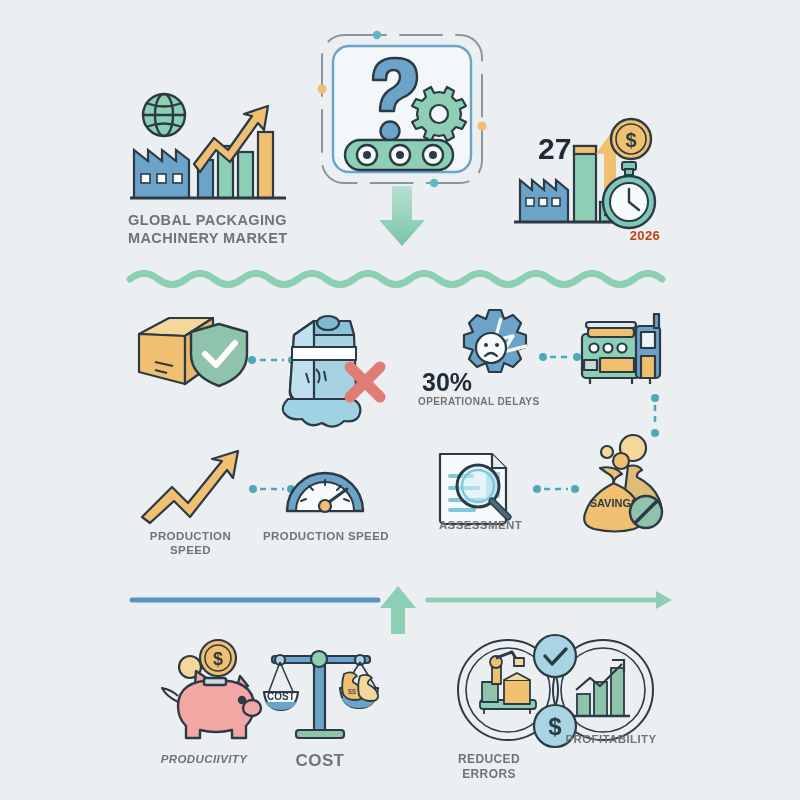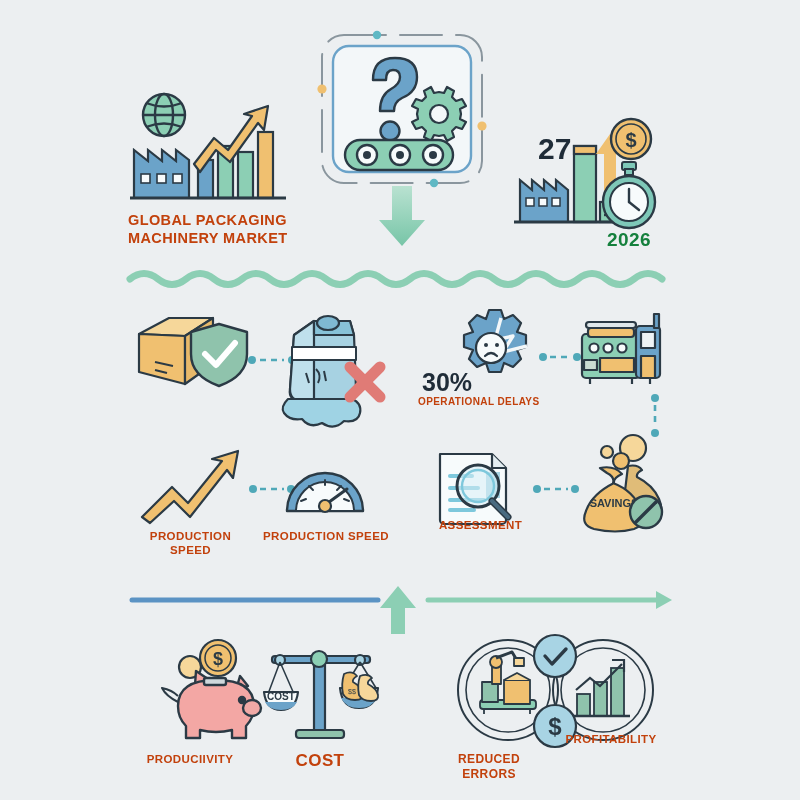--- a/index.html
+++ b/index.html
@@ -7,21 +7,21 @@
     width:800px;height:800px;
     background:#eceff1;
     font-family:"Liberation Sans", sans-serif;
     overflow:hidden;
     position:relative;
   }
   #stage{position:absolute;inset:0;width:800px;height:800px;}
   .node{position:absolute;}
   .lbl{
     position:absolute;
-    color:#c2410c;
+    color:#737373;
     font-weight:bold;
     letter-spacing:.4px;
     line-height:1.25;
     white-space:pre-line;
     text-align:center;
   }
   .big{font-size:30px;font-weight:bold;color:#1f2c38;}
   svg{display:block;overflow:visible;}
 </style>
 </head>
@@ -143,21 +143,21 @@
   <div class="node" style="left:598px;top:160px;">
     <svg width="62" height="72" viewBox="0 0 62 72">
       <rect x="24" y="2" width="14" height="8" rx="2" fill="#7ec8b8" stroke="#2b3a45" stroke-width="2"></rect>
       <rect x="27" y="9" width="8" height="6" fill="#7ec8b8" stroke="#2b3a45" stroke-width="2"></rect>
       <circle cx="31" cy="42" r="26" fill="#7ec8b8" stroke="#2b3a45" stroke-width="2.4"></circle>
       <circle cx="31" cy="42" r="19" fill="#f7fbfc" stroke="#2b3a45" stroke-width="2"></circle>
       <line x1="31" y1="42" x2="31" y2="29" stroke="#2b3a45" stroke-width="2.4" stroke-linecap="round"></line>
       <line x1="31" y1="42" x2="41" y2="50" stroke="#2b3a45" stroke-width="2.4" stroke-linecap="round"></line>
     </svg>
   </div>
-  <div class="lbl" style="left:602px;top:228px;width:54px;font-size:19px;color:#15803d;">2026</div>
+  <div class="lbl" style="left:618px;top:228px;width:54px;font-size:13px;color:#c2410c;">2026</div>
 
   <div class="node" style="left:128px;top:268px;">
     <svg width="545" height="22" viewBox="0 0 545 22">
       <path d="M2 11 q14 -11 28 0 t28 0 t28 0 t28 0 t28 0 t28 0 t28 0 t28 0 t28 0 t28 0 t28 0 t28 0 t28 0 t28 0 t28 0 t28 0 t28 0 t28 0 t28 0" fill="none" stroke="#8ccfb4" stroke-width="7" stroke-linecap="round"></path>
     </svg>
   </div>
 
   <div class="node" style="left:133px;top:310px;">
     <svg width="120" height="80" viewBox="0 0 120 80">
       <g stroke="#2b3a45" stroke-width="2.2" stroke-linejoin="round">
@@ -365,21 +365,21 @@
         <path d="M60 45 l-12 -8 l-1 14 Z" fill="#f3a7a4"></path>
         <path d="M100 52 l-8 -10 l-4 14 Z" fill="#f3a7a4"></path>
         <path d="M30 72 q0 -26 38 -26 q38 0 38 26 q0 12 -8 20 v12 h-14 v-8 q-8 2 -16 2 q-8 0 -16 -2 v8 h-14 v-12 q-8 -8 -8 -20 Z" fill="#f3a7a4"></path>
         <path d="M30 68 q-12 -6 -16 -14 q10 2 16 8" fill="none" stroke-width="2"></path>
         <ellipse cx="104" cy="74" rx="9" ry="8" fill="#f0a9a6"></ellipse>
         <circle cx="94" cy="66" r="3" fill="#2b3a45"></circle>
         <rect x="56" y="44" width="22" height="7" rx="2" fill="#cfd8dc"></rect>
       </g>
     </svg>
   </div>
-  <div class="lbl" style="left:130px;top:752px;width:120px;font-size:11.5px;">PRODUCIIVITY</div>
+  <div class="lbl" style="left:144px;top:752px;width:120px;font-size:11.5px;font-style:italic;">PRODUCIIVITY</div>
 
   <div class="node" style="left:262px;top:636px;">
     <svg width="118" height="110" viewBox="0 0 118 110">
       <g stroke="#2b3a45" stroke-width="2.2" stroke-linejoin="round">
         <rect x="52" y="24" width="11" height="72" fill="#6ba3c9"></rect>
         <rect x="10" y="20" width="98" height="7" rx="3" fill="#6ba3c9"></rect>
         <circle cx="57" cy="23" r="8" fill="#8ccfb4"></circle>
         <rect x="34" y="94" width="48" height="8" rx="3" fill="#8fc3ac"></rect>
         <circle cx="18" cy="24" r="5" fill="#a8d4e4"></circle>
         <circle cx="98" cy="24" r="5" fill="#a8d4e4"></circle>

